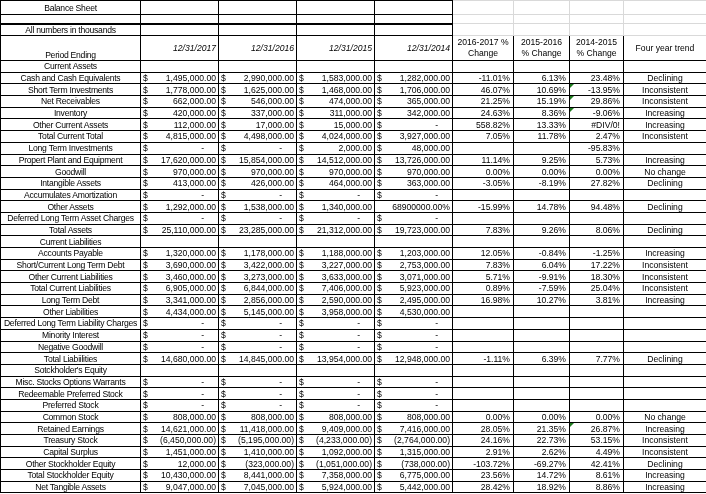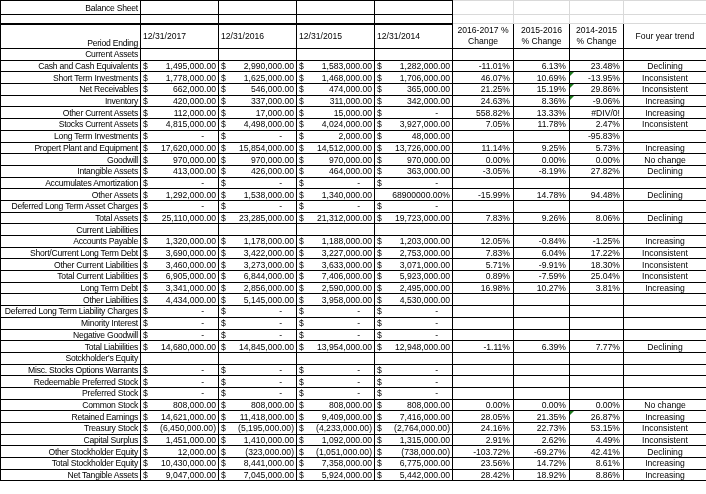--- a/index.html
+++ b/index.html
@@ -18,28 +18,28 @@
     overflow:hidden;
     white-space:nowrap;
     position:relative;
     vertical-align:middle;
   }
   tr.r1 td { height:14px; }
   tr.r2 td { height:9px; }
   tr.r2 td.bb { border-bottom:2px solid #000; }
   tr.r3 td { height:12px; }
   tr.rhead td { height:25px; }
-  td.lab { text-align:right; letter-spacing:-0.25px; }
+  td.lab { text-align:center; letter-spacing:-0.25px; }
   td.g { border-color:#d9d9d9; }
   td.m .money { display:flex; justify-content:space-between; align-items:center; }
   td.m .val.dash { padding-right:12px; }
   td.m .val.nodollar { margin-left:auto; }
   td.p { text-align:right; padding-right:3px; }
   td.t { text-align:center; }
-  tr.rhead td.date { text-align:left; vertical-align:middle; }
+  tr.rhead td.date { text-align:right; vertical-align:middle;font-style:italic; }
   tr.rhead td.pe { vertical-align:bottom; }
   tr.rhead td.ph { text-align:center; white-space:normal; line-height:11px;margin-left:36px; }
   tr.rhead td.tt { text-align:center; }
   .mark {
     position:absolute; top:0; left:0; width:0; height:0;
     border-top:4px solid #1e7b1e; border-right:4px solid transparent;
   }
 </style>
 </head>
 <body>
@@ -73,20 +73,31 @@
         <td class="lab bb"></td>
         <td class="m bb"></td>
         <td class="m bb"></td>
         <td class="m bb"></td>
         <td class="m bb"></td>
         <td class="g"></td>
         <td class="g"></td>
         <td class="g"></td>
         <td class="g"></td>
       </tr>
+      <tr class="r3">
+        <td class="lab">All numbers in thousands</td>
+        <td class="m"></td>
+        <td class="m"></td>
+        <td class="m"></td>
+        <td class="m"></td>
+        <td class="g"></td>
+        <td class="g"></td>
+        <td class="g"></td>
+        <td class="g"></td>
+      </tr>
       <tr class="rhead">
         <td class="lab pe">Period Ending</td>
         <td class="date">12/31/2017</td>
         <td class="date">12/31/2016</td>
         <td class="date">12/31/2015</td>
         <td class="date">12/31/2014</td>
         <td class="ph">2016-2017 % Change</td>
         <td class="ph">2015-2016 % Change</td>
         <td class="ph">2014-2015 % Change</td>
         <td class="tt">Four year trend</td>
@@ -253,21 +264,21 @@
               <span class="cur">$</span>
               <span class="val dash">-</span>
             </span>
           </td>
           <td class="p">558.82%</td>
           <td class="p">13.33%</td>
           <td class="p">#DIV/0!</td>
           <td class="t">Increasing</td>
         </tr>
         <tr>
-          <td class="lab">Stocks Current Assets</td>
+          <td class="lab">Total Current Total</td>
           <td class="m">
             <span class="money">
               <span class="cur">$</span>
               <span class="val">4,815,000.00</span>
             </span>
           </td>
           <td class="m">
             <span class="money">
               <span class="cur">$</span>
               <span class="val">4,498,000.00</span>

